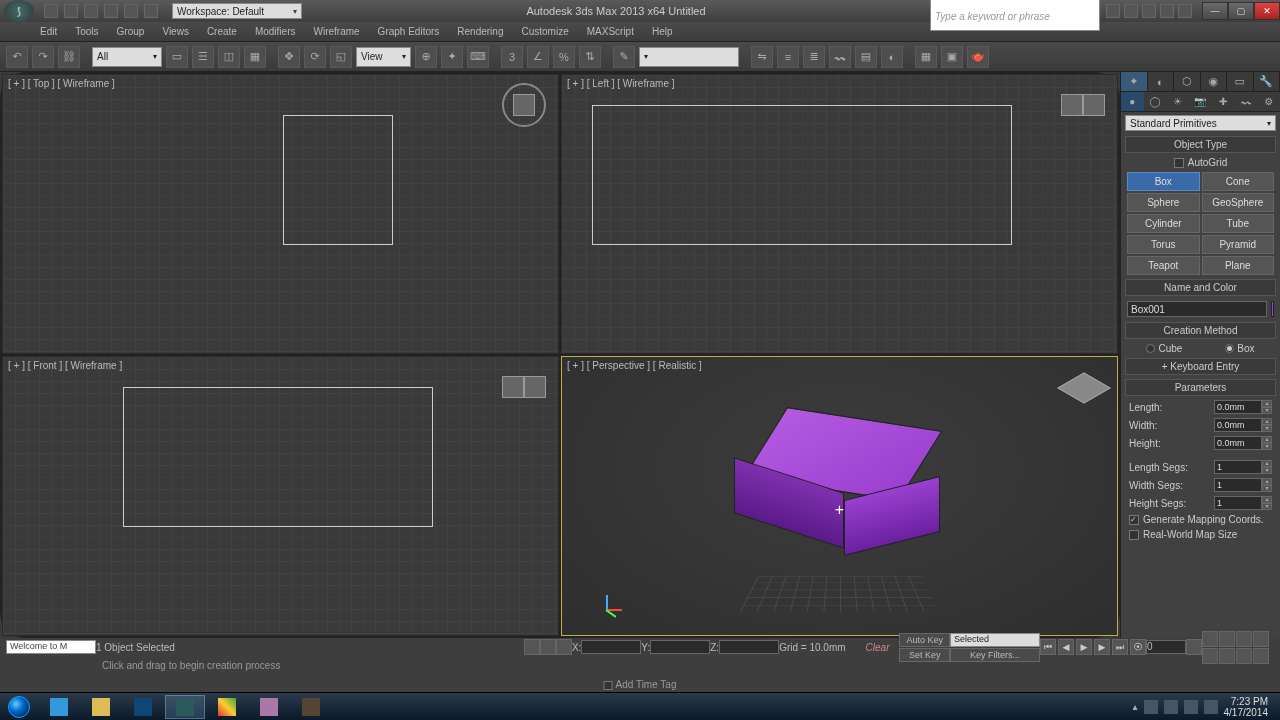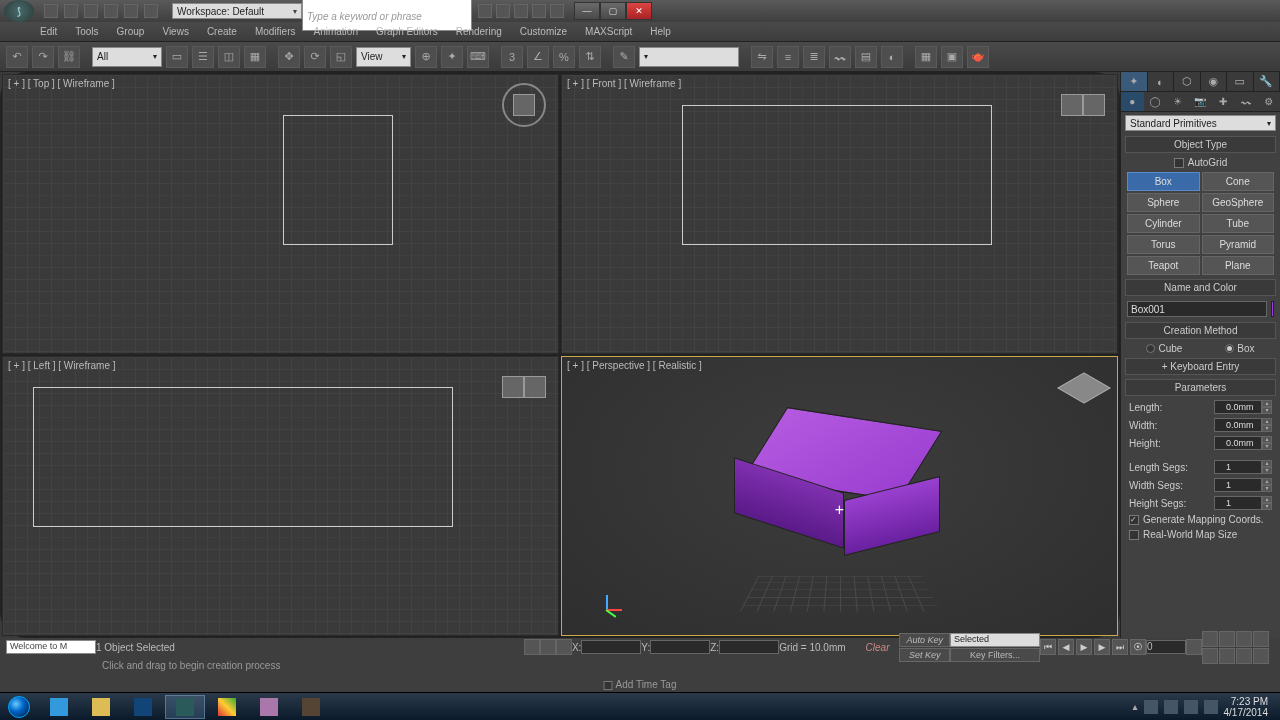--- a/index.html
+++ b/index.html
@@ -73,21 +73,21 @@
 .cmd-subtabs { height:20px; display:flex; background:#3a3a3a; border-bottom:1px solid #222;}
 .cmd-subtabs span { flex:1; display:flex; align-items:center; justify-content:center; color:#aaa;}
 .cmd-subtabs span.active { background:#2a4a6a;}
 .cmd-drop { margin:3px 4px; height:16px; background:#ddd; border:1px solid #888; color:#222; padding:1px 4px; display:flex; align-items:center; justify-content:space-between;}
 .cmd-drop::after { content:"▾"; font-size:8px;}
 .rollout-header { background:#3a3a3a; color:#ccc; text-align:center; padding:2px 0; border:1px solid #555; margin:2px 4px; font-size:10px;}
 .obj-grid { display:grid; grid-template-columns:1fr 1fr; gap:2px; padding:2px 6px;}
 .obj-btn { background:#555; border:1px solid #666; color:#ddd; text-align:center; padding:3px 0; font-size:10px;}
 .obj-btn.active { background:#3a6aa8; border-color:#5a8ac8;}
 .param-row { display:flex; align-items:center; justify-content:space-between; padding:2px 8px; color:#ccc;}
-.param-row .spinner { width:48px; height:14px; background:#2a2a2a; border:1px solid #666; color:#ddd; padding:0 11px; display:flex; align-items:center; font-size:9px;}
+.param-row .spinner { width:48px; height:14px; background:#2a2a2a; border:1px solid #666; color:#ddd; padding:0 2px; display:flex; align-items:center; font-size:9px;}
 .param-row .spn-btns { width:10px; display:flex; flex-direction:column;}
 .param-row .spn-btns span { height:7px; background:#555; border:1px solid #666; font-size:6px; line-height:5px; text-align:center; color:#aaa;}
 .chk-row { display:flex; align-items:center; gap:4px; padding:2px 8px; color:#ccc;}
 .chk-row .chk { width:10px; height:10px; border:1px solid #777; background:#333;}
 .chk-row .chk.on::before { content:"✓"; color:#ccc; font-size:8px; display:block; line-height:8px;}
 .name-row { display:flex; padding:3px 6px; gap:4px;}
 .name-row input { flex:1; height:16px; background:#2a2a2a; border:1px solid #666; color:#ddd; padding:0 3px; font-size:10px;}
 .name-row .swatch { width:16px; height:16px; background:#a040e0; border:1px solid #222;}
 .radio-row { display:flex; justify-content:space-around; padding:2px 4px; color:#ccc;}
 .radio-row .r { display:flex; align-items:center; gap:3px;}
@@ -109,21 +109,21 @@
 .taskbar .tray { margin-left:auto; display:flex; align-items:center; gap:6px; padding:0 8px; color:#ddd; font-size:10px;}
 .taskbar .tray .ti { width:14px; height:14px; background:#456;}
 .taskbar .clock { text-align:right; line-height:11px; padding-right:4px;}
 
 .status-lower { position:absolute; left:0; right:0; bottom:28px; height:54px; background:#3e3e3e;}
 .sl-row1 { height:18px; display:flex; align-items:center; padding:0 6px; gap:0; color:#bbb;}
 .sl-row1 .script-in { width:90px; height:14px; background:#fff; border:1px solid #888; color:#444; font-size:9px; padding:0 3px;}
 .sl-row1 .selinfo { font-size:10px;}
 .sl-row2 { height:18px; display:flex; align-items:center; padding:0 6px; gap:6px; color:#999; font-size:9px;}
 .sl-keys { display:flex; flex-direction:column; gap:1px;}
-.sl-keys div { padding:1px 6px; background:#4a4a4a; border:1px solid #666; font-size:9px; text-align:center;font-style:italic;}
+.sl-keys div { padding:1px 6px; background:#4a4a4a; border:1px solid #666; font-size:9px; text-align:center;}
 .sl-filters { display:flex; align-items:center; gap:4px;}
 .sl-filters .dd { width:90px; height:14px; background:#ddd; border:1px solid #888; color:#222; font-size:9px; padding:0 3px;}
 .sl-play { display:flex; gap:2px;}
 .sl-play span { width:16px; height:16px; background:#555; border:1px solid #666; color:#ccc; font-size:9px; display:flex; align-items:center; justify-content:center;}
 .sl-nav { display:flex; flex-wrap:wrap; width:72px; gap:1px;}
 .sl-nav span { width:16px; height:16px; background:#555; border:1px solid #666;}
 .addtag { position:absolute; left:50%; bottom:2px; transform:translateX(-50%); color:#999; font-size:9px;}
 .addtag .chk { display:inline-block; width:9px; height:9px; border:1px solid #777; background:#333; vertical-align:middle; margin-right:3px;}
 </style>
 </head>
@@ -133,20 +133,21 @@
   <div class="logo">⟆</div>
   <div class="qat">
     <span></span>
     <span></span>
     <span></span>
     <span></span>
     <span></span>
     <span></span>
   </div>
   <div class="ws">Workspace: Default</div>
+  <div class="title">Autodesk 3ds Max 2013 x64   Untitled</div>
   <div class="search">Type a keyword or phrase</div>
   <div class="help-icons">
     <span></span>
     <span></span>
     <span></span>
     <span></span>
     <span></span>
   </div>
   <div class="winbtns">
     <div>—</div>
@@ -155,21 +156,21 @@
   </div>
 </div>
 
 <div class="menubar">
   <span>Edit</span>
   <span>Tools</span>
   <span>Group</span>
   <span>Views</span>
   <span>Create</span>
   <span>Modifiers</span>
-  <span>Animation</span>
+  <span>Wireframe</span>
   <span>Graph Editors</span>
   <span>Rendering</span>
   <span>Customize</span>
   <span>MAXScript</span>
   <span>Help</span>
 </div>
 
 <div class="toolbar">
   <div class="tbtn">↶</div>
   <div class="tbtn">↷</div>
@@ -214,31 +215,31 @@
 
     <div class="vp">
       <div class="vp-grid"></div>
       <div class="vp-label">[ + ] [ Top ] [ Wireframe ]</div>
       <div class="vp-rect" style="left:280px; top:40px; width:110px; height:130px;"></div>
       <div class="viewcube flat"></div>
     </div>
 
     <div class="vp">
       <div class="vp-grid"></div>
+      <div class="vp-label">[ + ] [ Left ] [ Wireframe ]</div>
+      <div class="vp-rect" style="left:30px; top:30px; width:420px; height:140px;"></div>
+      <div class="viewcube flat" style="border:none">
+        <div style="width:22px;height:22px;background:#666;border:1px solid #999;"></div>
+      </div>
+    </div>
+
+    <div class="vp">
+      <div class="vp-grid"></div>
       <div class="vp-label">[ + ] [ Front ] [ Wireframe ]</div>
       <div class="vp-rect" style="left:120px; top:30px; width:310px; height:140px;"></div>
-      <div class="viewcube flat" style="border:none">
-        <div style="width:22px;height:22px;background:#666;border:1px solid #999;"></div>
-      </div>
-    </div>
-
-    <div class="vp">
-      <div class="vp-grid"></div>
-      <div class="vp-label">[ + ] [ Left ] [ Wireframe ]</div>
-      <div class="vp-rect" style="left:30px; top:30px; width:420px; height:140px;"></div>
       <div class="viewcube flat" style="border:none">
         <div style="width:22px;height:22px;background:#666;border:1px solid #999;"></div>
       </div>
     </div>
 
     <div class="vp active">
       <div class="persp-bg"></div>
       <div class="persp-grid"></div>
       <div class="vp-label">[ + ] [ Perspective ] [ Realistic ]</div>
       <div class="box3d">

